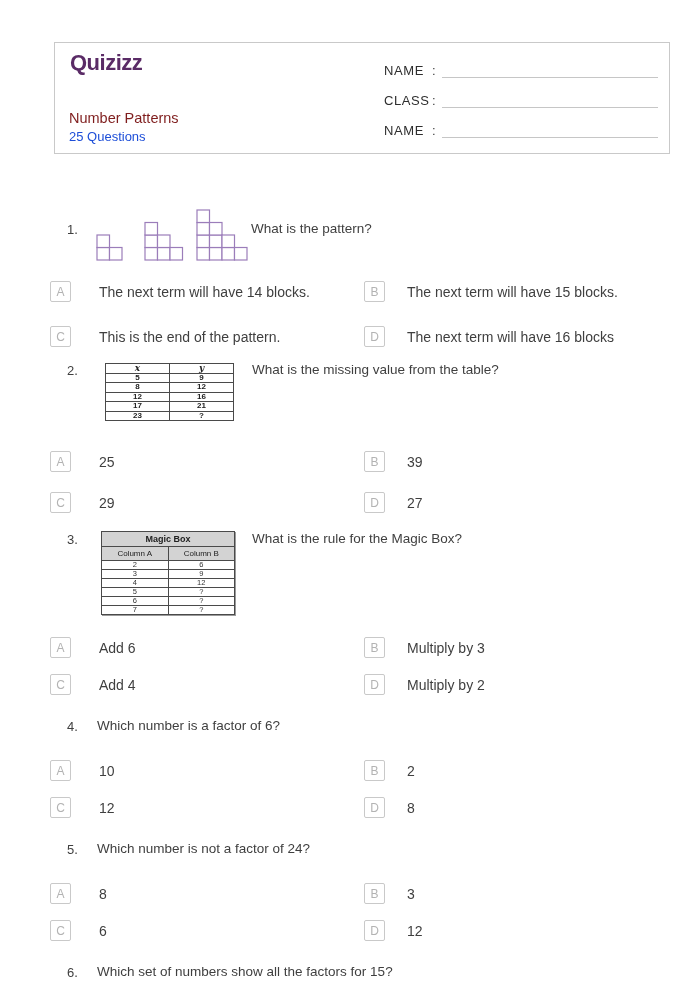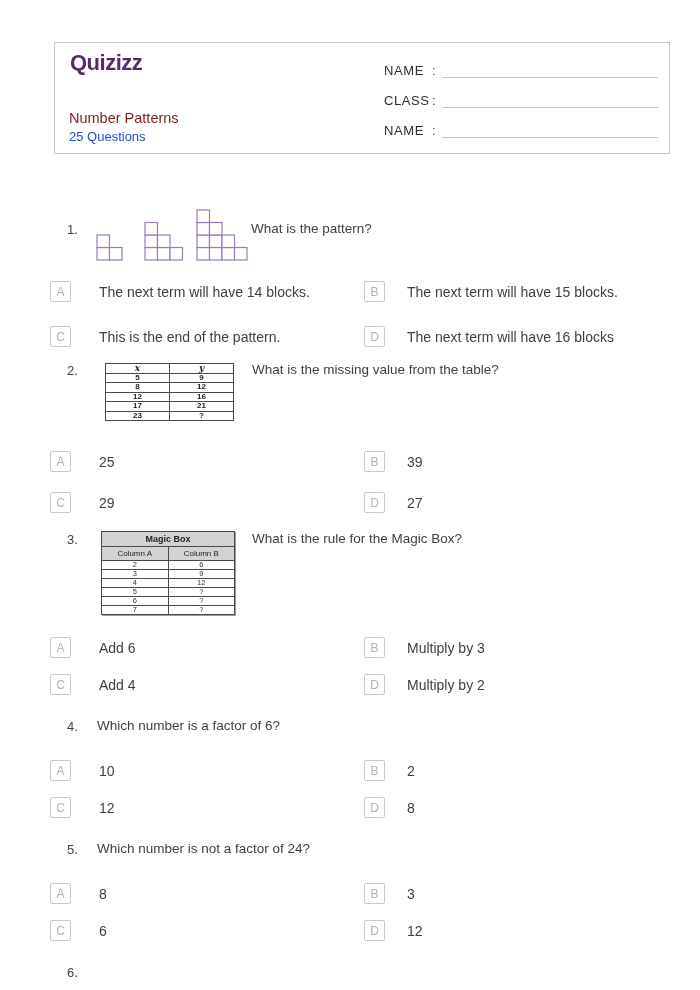--- a/index.html
+++ b/index.html
@@ -247,14 +247,15 @@
   <div class="abs opt c1" style="left:38px;top:920px">
     <span class="box">C</span>
     <span class="txt">6</span>
   </div>
   <div class="abs opt c2" style="left:352px;top:920px">
     <span class="box">D</span>
     <span class="txt">12</span>
   </div>
 
   <div class="abs qnum" style="left:55px;top:965px">6.</div>
+  <div class="abs qtext" style="left:85px;top:964px">Which set of numbers show all the factors for 15?</div>
 
 </div>
 
 </body></html>

